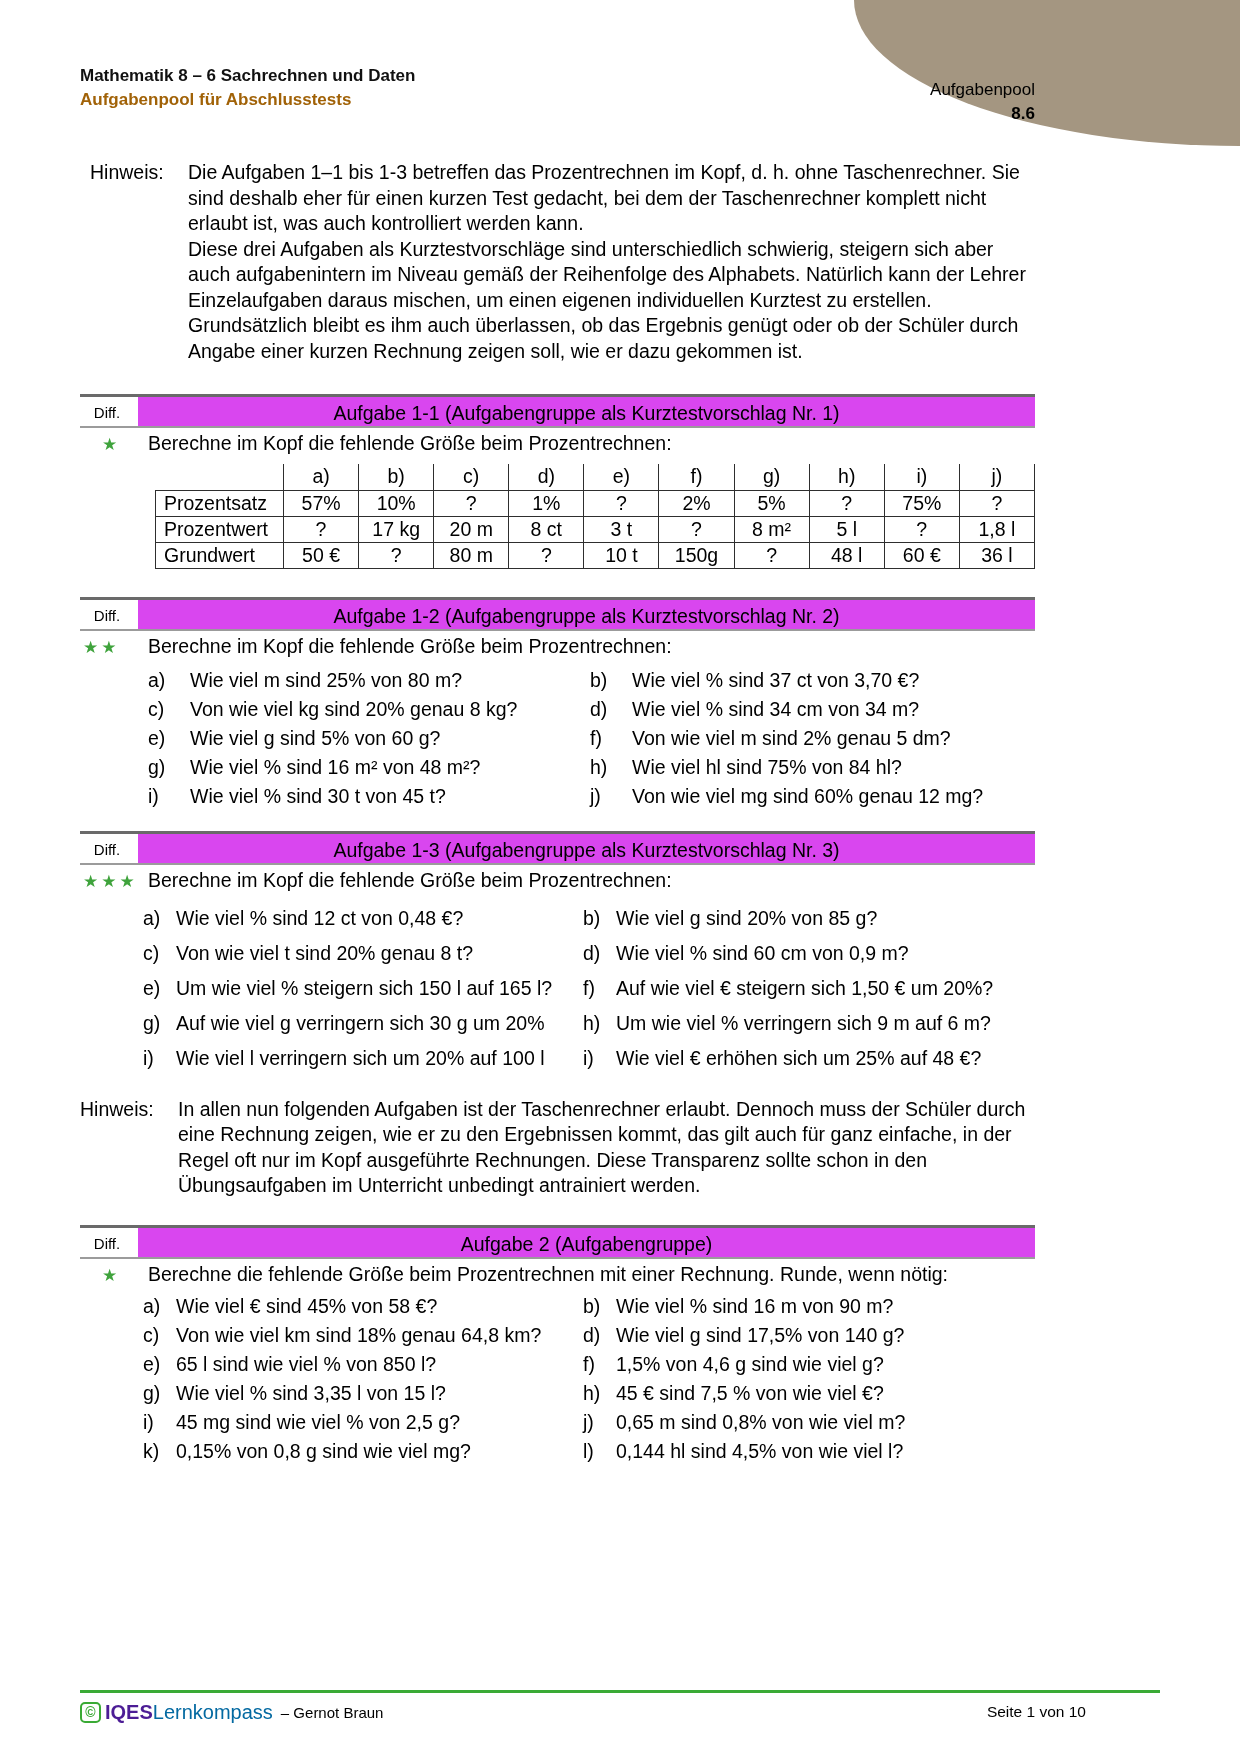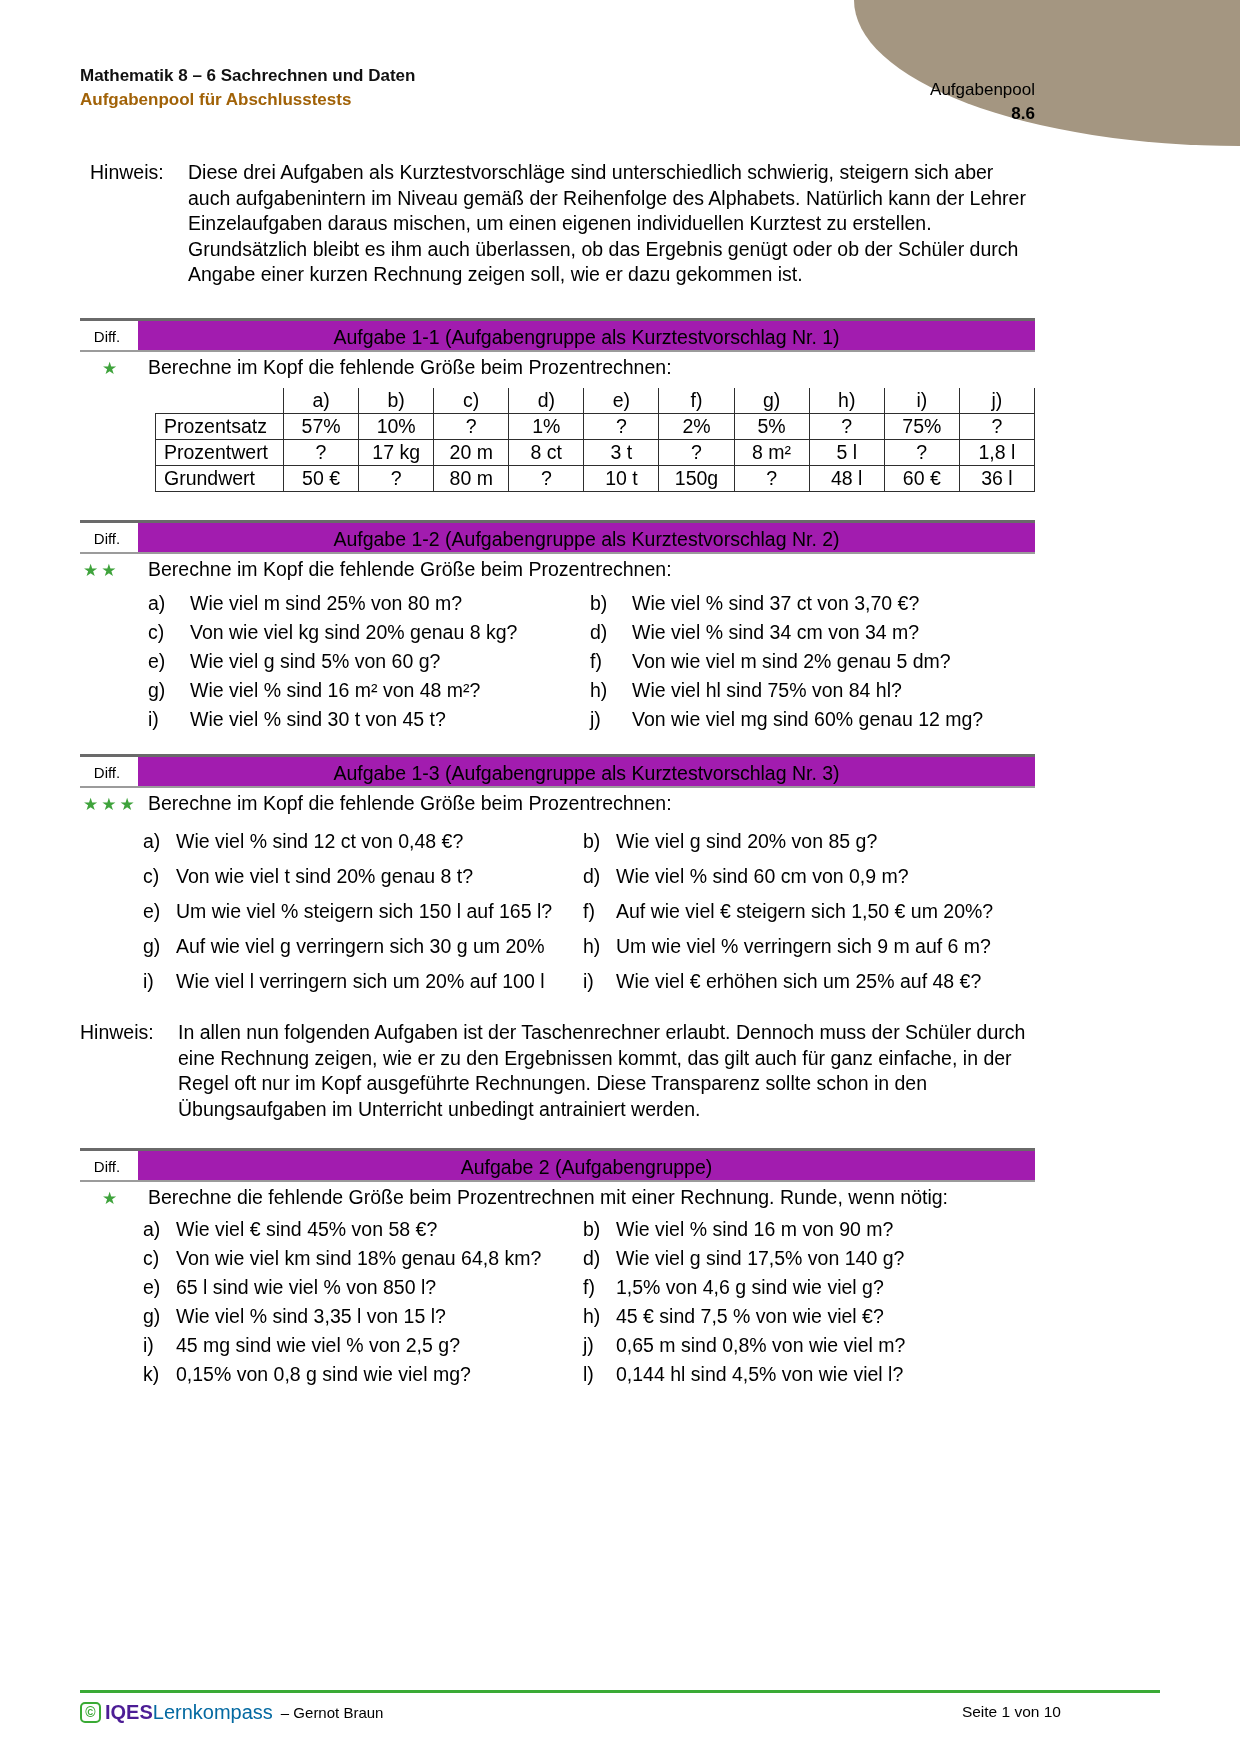--- a/index.html
+++ b/index.html
@@ -29,21 +29,21 @@
   .hint-1 .hint-label { margin-left:10px; }
   .hint-2 { margin-top:26px; }
   .hint-label { flex:none; width:98px; }
   .hint-body { flex:1; text-align:left; }
 
   .task-header {
     display:flex; height:34px;
     border-top:3px solid #6a6a6a; border-bottom:2px solid #9b9b9b;
   }
   .diff-cell { flex:none; width:54px; background:#fff; font-size:15px; line-height:32px; text-align:center; }
-  .title-cell { flex:1; margin-left:4px; background:#a21caf; font-size:19.5px; line-height:32px; text-align:center; }
+  .title-cell { flex:1; margin-left:4px; background:#d946ef; font-size:19.5px; line-height:32px; text-align:center; }
 
   .task-intro { display:flex; align-items:baseline; margin-top:2px; font-size:19.5px; line-height:27px; }
   .stars { flex:none; width:62px; text-align:center; color:#3fa33c; font-size:17px; letter-spacing:3px; white-space:nowrap; }
   .stars-left { text-align:left; padding-left:3px; }
   .instruction { margin-left:6px; }
 
   table.ptable { border-collapse:collapse; table-layout:fixed; width:880px; margin:6px 0 0 75px; }
   table.ptable td {
     border:1.8px solid #2e2e2e; height:26px; padding:0 2px;
     font-size:19.5px; text-align:center; overflow:hidden; white-space:nowrap;
@@ -71,21 +71,21 @@
   .footer-line { height:2.5px; background:#3aaa35; }
   .footer-row { display:flex; justify-content:space-between; align-items:center; margin-top:8px; }
   .footer-left { display:flex; align-items:center; }
   .c-badge {
     display:inline-block; width:21px; height:21px; border:2px solid #3aaa35; border-radius:5px;
     color:#3aaa35; font-size:14px; line-height:17px; text-align:center; font-weight:bold;
   }
   .brand-green { color:#4c1d95; font-weight:bold; font-size:20px; margin-left:4px; }
   .brand-dark { color:#0369a1; font-size:20px; }
   .author { font-size:15px; margin-left:8px; color:#000; }
-  .footer-right { font-size:15.5px; margin-right:99px; }
+  .footer-right { font-size:15.5px; margin-right:74px; }
 </style>
 </head>
 <body>
 
 <div class="page">
 
   <div class="corner">
     <div class="corner-text">
       <div>Aufgabenpool</div>
       <div class="corner-num">8.6</div>
@@ -95,20 +95,21 @@
   <div class="content">
 
     <div class="doc-head">
       <div class="doc-title">Mathematik 8 – 6 Sachrechnen und Daten</div>
       <div class="doc-subtitle">Aufgabenpool für Abschlusstests</div>
     </div>
 
     <div class="hint hint-1">
       <div class="hint-label">Hinweis:</div>
       <div class="hint-body">
+        <p>Die Aufgaben 1–1 bis 1-3 betreffen das Prozentrechnen im Kopf, d. h. ohne Taschenrechner. Sie sind deshalb eher für einen kurzen Test gedacht, bei dem der Taschenrechner komplett nicht erlaubt ist, was auch kontrolliert werden kann.</p>
         <p>Diese drei Aufgaben als Kurztestvorschläge sind unterschiedlich schwierig, steigern sich aber auch aufgabenintern im Niveau gemäß der Reihenfolge des Alphabets. Natürlich kann der Lehrer Einzelaufgaben daraus mischen, um einen eigenen individuellen Kurztest zu erstellen. Grundsätzlich bleibt es ihm auch überlassen, ob das Ergebnis genügt oder ob der Schüler durch Angabe einer kurzen Rechnung zeigen soll, wie er dazu gekommen ist.</p>
       </div>
     </div>
 
     <div class="task-header mt-s1">
       <div class="diff-cell">Diff.</div>
       <div class="title-cell">Aufgabe 1-1 (Aufgabengruppe als Kurztestvorschlag Nr. 1)</div>
     </div>
     <div class="task-intro">
       <div class="stars">★</div>

